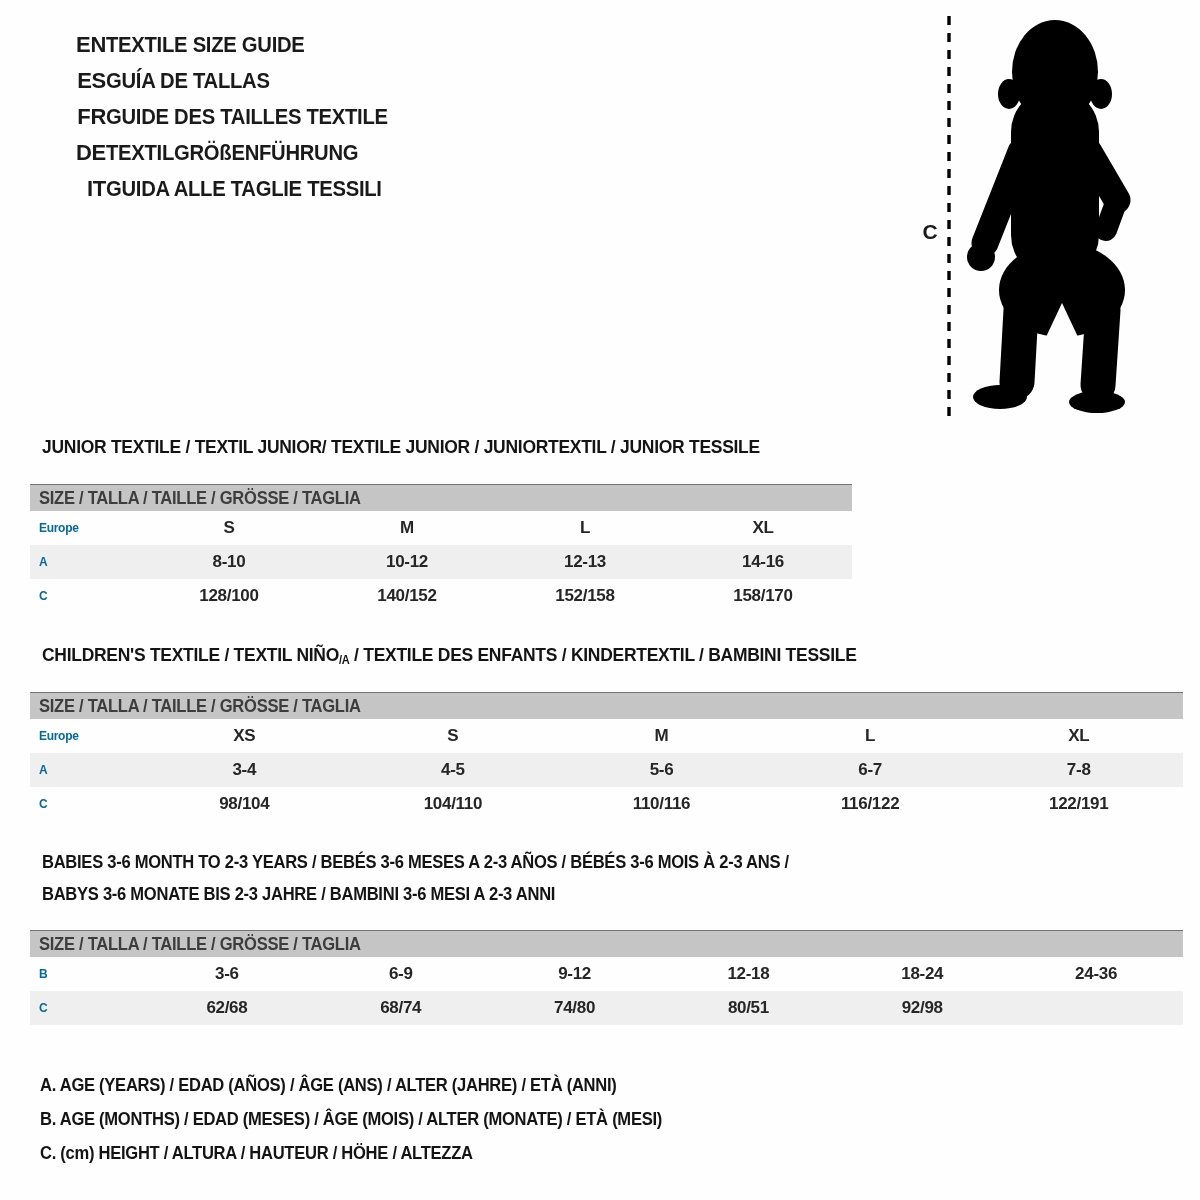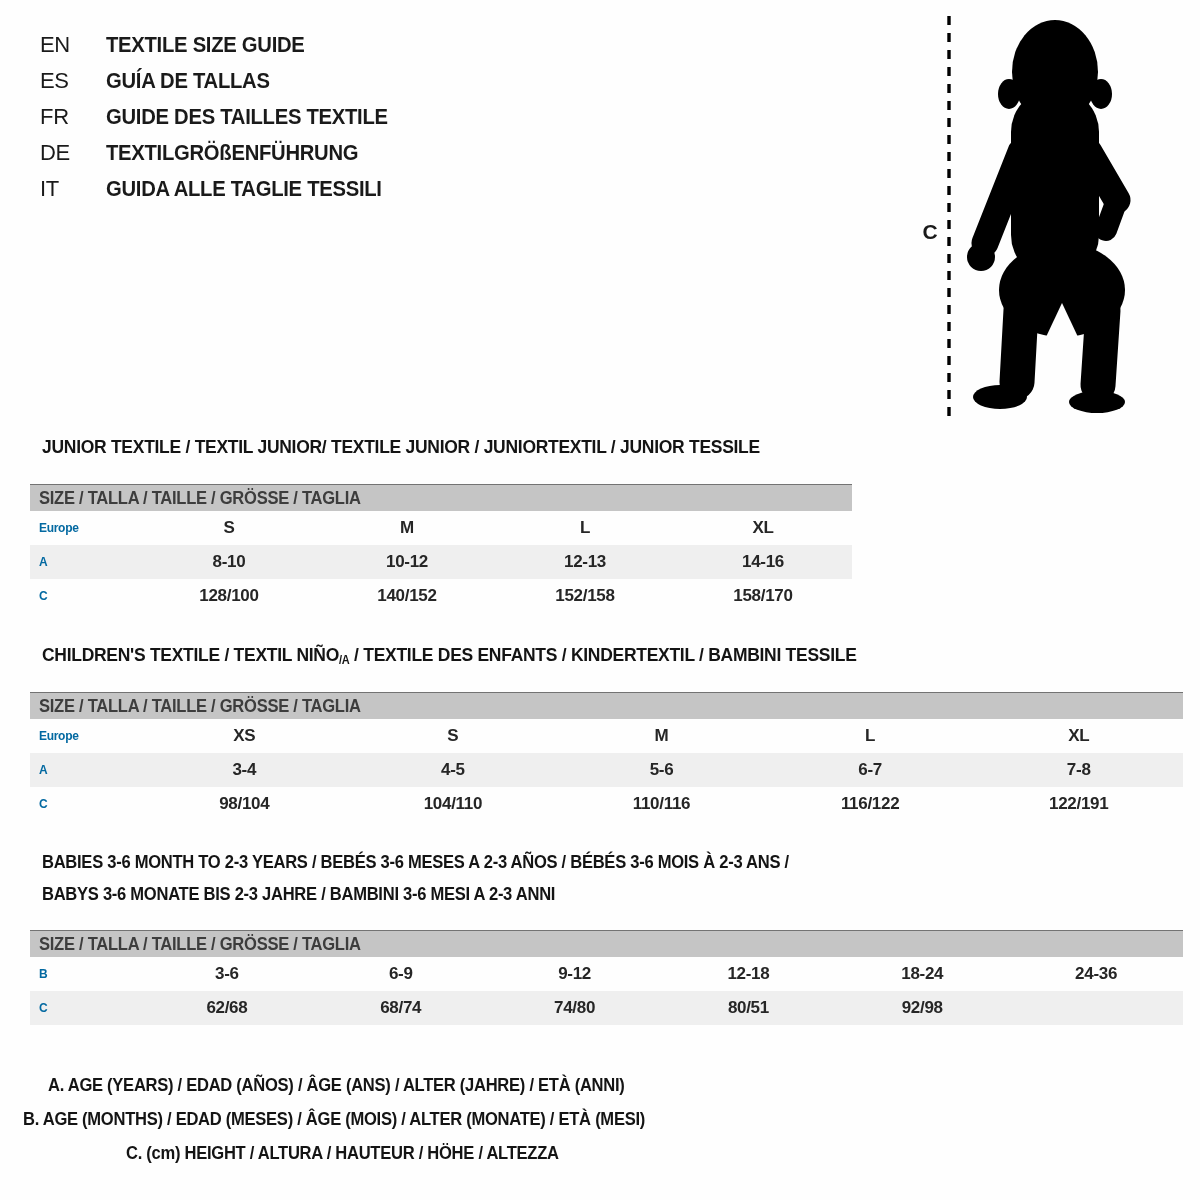--- a/index.html
+++ b/index.html
@@ -13,21 +13,21 @@
     position:relative;
     width:1200px; height:1200px;
     background:#fefefe;
     overflow:hidden;
   }
   .cond { display:inline-block; transform:scaleX(0.92); transform-origin:0 50%; white-space:nowrap; }
 
   
   .lang-block { position:absolute; left:40px; top:27px; }
   .lang-row { display:flex; height:36px; align-items:center; }
-  .lang-code { width:66px; font-size:22px; font-weight:normal; }
+  .lang-code { width:66px; font-size:22px; font-weight:bold;text-align:right; }
   .lang-label { font-size:22px; font-weight:bold; }
 
   
   .figure-svg { position:absolute; left:905px; top:10px; width:240px; height:415px; }
   .figure-label { position:absolute; left:912px; top:220px; width:36px; height:26px;
     text-align:center; font-size:21px; font-weight:bold; }
 
   
   .section { position:absolute; left:30px; }
   .section-junior  { top:437px; width:822px; }
@@ -47,21 +47,21 @@
   .trow { display:grid; height:34px; }
   .trow.alt { background:#efefef; }
   .cols4 { grid-template-columns:110px repeat(4,1fr); }
   .cols5 { grid-template-columns:110px repeat(5,1fr); }
   .cols6 { grid-template-columns:110px repeat(6,1fr); }
   .cell { display:flex; align-items:center; justify-content:center;
     font-size:17px; font-weight:bold; color:#262626; }
   .cell.row-label { justify-content:flex-start; padding-left:9px; font-size:12px; color:#0369a1; }
 
   
-  .legend { position:absolute; left:23px; top:1068px;text-align:center; }
+  .legend { position:absolute; left:40px; top:1068px; }
   .legend-line { line-height:34px; font-size:18px; font-weight:bold; color:#141414; }
 </style>
 </head>
 <body>
 
 <div class="sheet">
 
   <div class="lang-block">
     <div class="lang-row">
       <span class="lang-code">EN</span>

